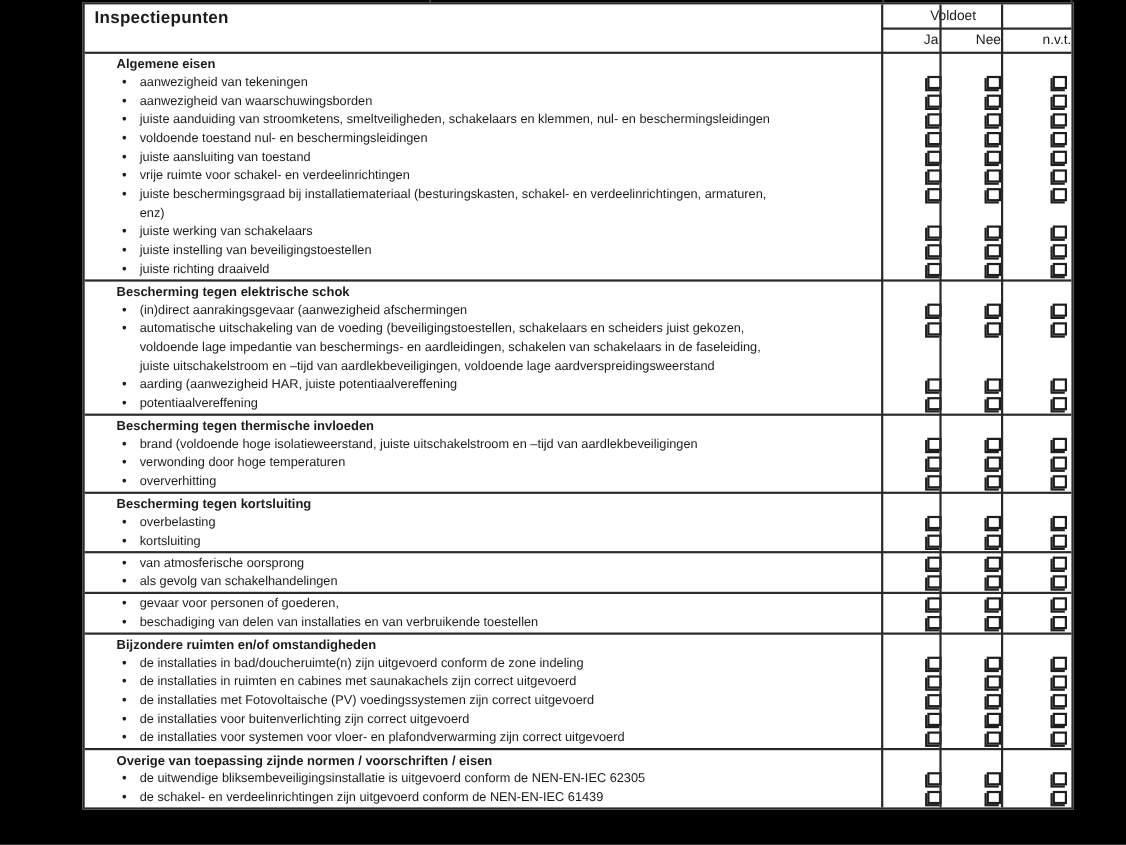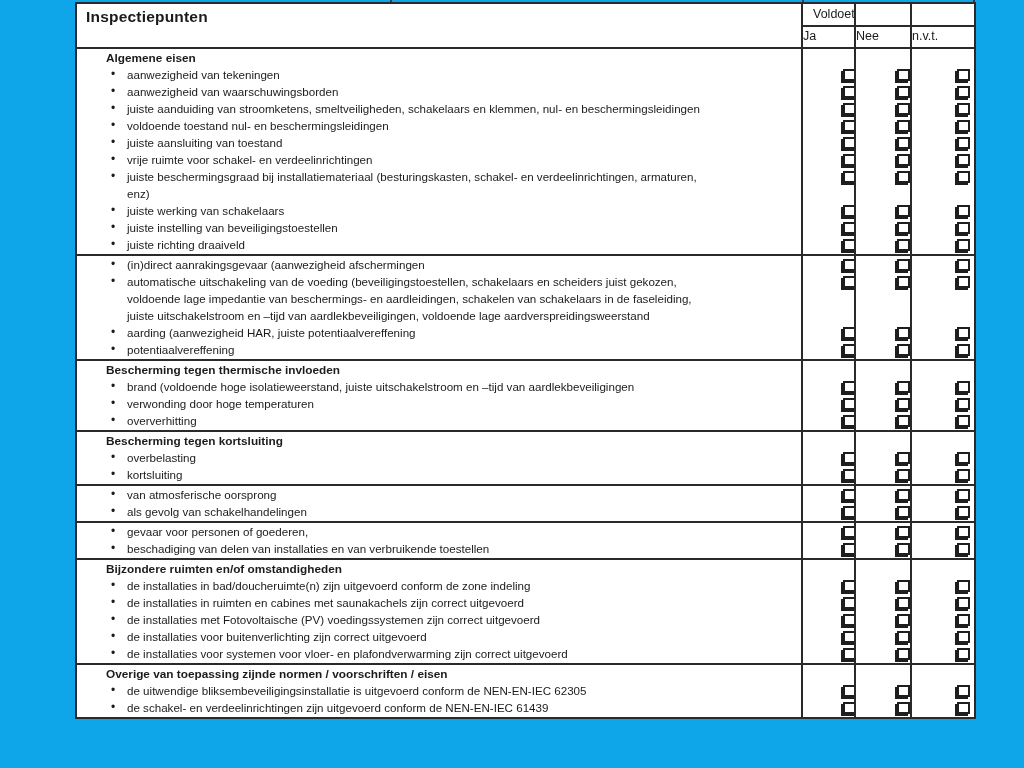--- a/index.html
+++ b/index.html
@@ -3,21 +3,21 @@
 <meta charset="utf-8">
 <style>
   html, body { margin: 0; padding: 0; }
   body {
     width: 1024px; height: 768px; overflow: hidden;
     background: #ffffff;
     font-family: "Liberation Sans", sans-serif;
     color: #1b1b1b;
     -webkit-font-smoothing: antialiased;
   }
-  .page { position: relative; width: 1024px; height: 768px; background: #0ea5e9; }
+  .page { position: relative; width: 1024px; height: 768px; background: #000000; }
 
   .insp-table {
     position: absolute; left: 75px; top: 2px; width: 901px;
     box-sizing: border-box;
     border: 2px solid #2a2a2a;
     background: #fff;
   }
 
   
   .vline { position: absolute; top: 0; bottom: 0; width: 2px; background: #2a2a2a; z-index: 2; }
@@ -26,24 +26,24 @@
   .vline.v3 { left: 833px; }
 
   
   .thead { position: relative; height: 43px; border-bottom: 2px solid #2a2a2a; }
   .th-title {
     position: absolute; left: 9px; top: 4px;
     font-size: 15.5px; font-weight: bold; letter-spacing: 0.2px;
   }
   .th-voldoet {
     position: absolute; left: 736px; width: 107px; top: 3px;
-    text-align: left; font-size: 12.5px;
+    text-align: center; font-size: 12.5px;
   }
   .th-voldoet-line { position: absolute; left: 724px; right: 0; top: 21px; height: 2px; background: #2a2a2a; }
-  .th-sub { position: absolute; top: 25px; text-align: left; font-size: 12.5px; }
+  .th-sub { position: absolute; top: 25px; text-align: right; font-size: 12.5px; }
   .th-ja  { left: 726px; width: 50px; }
   .th-nee { left: 779px; width: 54px; }
   .th-nvt { left: 835px; width: 62px; }
 
   
   .section { border-top: 2px solid #2a2a2a; padding-bottom: 1px; }
   .section:first-child { border-top: none; }
 
   .row { display: grid; grid-template-columns: 725px 52px 56px 64px; align-items: start; margin-left: 21px; }
 
@@ -259,20 +259,26 @@
     <div class="cell-box">
       <span class="checkbox"></span>
     </div>
     <div class="cell-box">
       <span class="checkbox"></span>
     </div>
   </div>
 </section>
 
   <section class="section">
+    <div class="row">
+      <div class="sec-heading">Bescherming tegen elektrische schok</div>
+      <div class="cell-box"></div>
+      <div class="cell-box"></div>
+      <div class="cell-box"></div>
+    </div>
 
   <div class="row">
     <div class="cell-main">
       <span class="bullet">•</span>
       <span class="item-text">(in)direct aanrakingsgevaar (aanwezigheid afschermingen</span>
     </div>
     <div class="cell-box">
       <span class="checkbox"></span>
     </div>
     <div class="cell-box">

